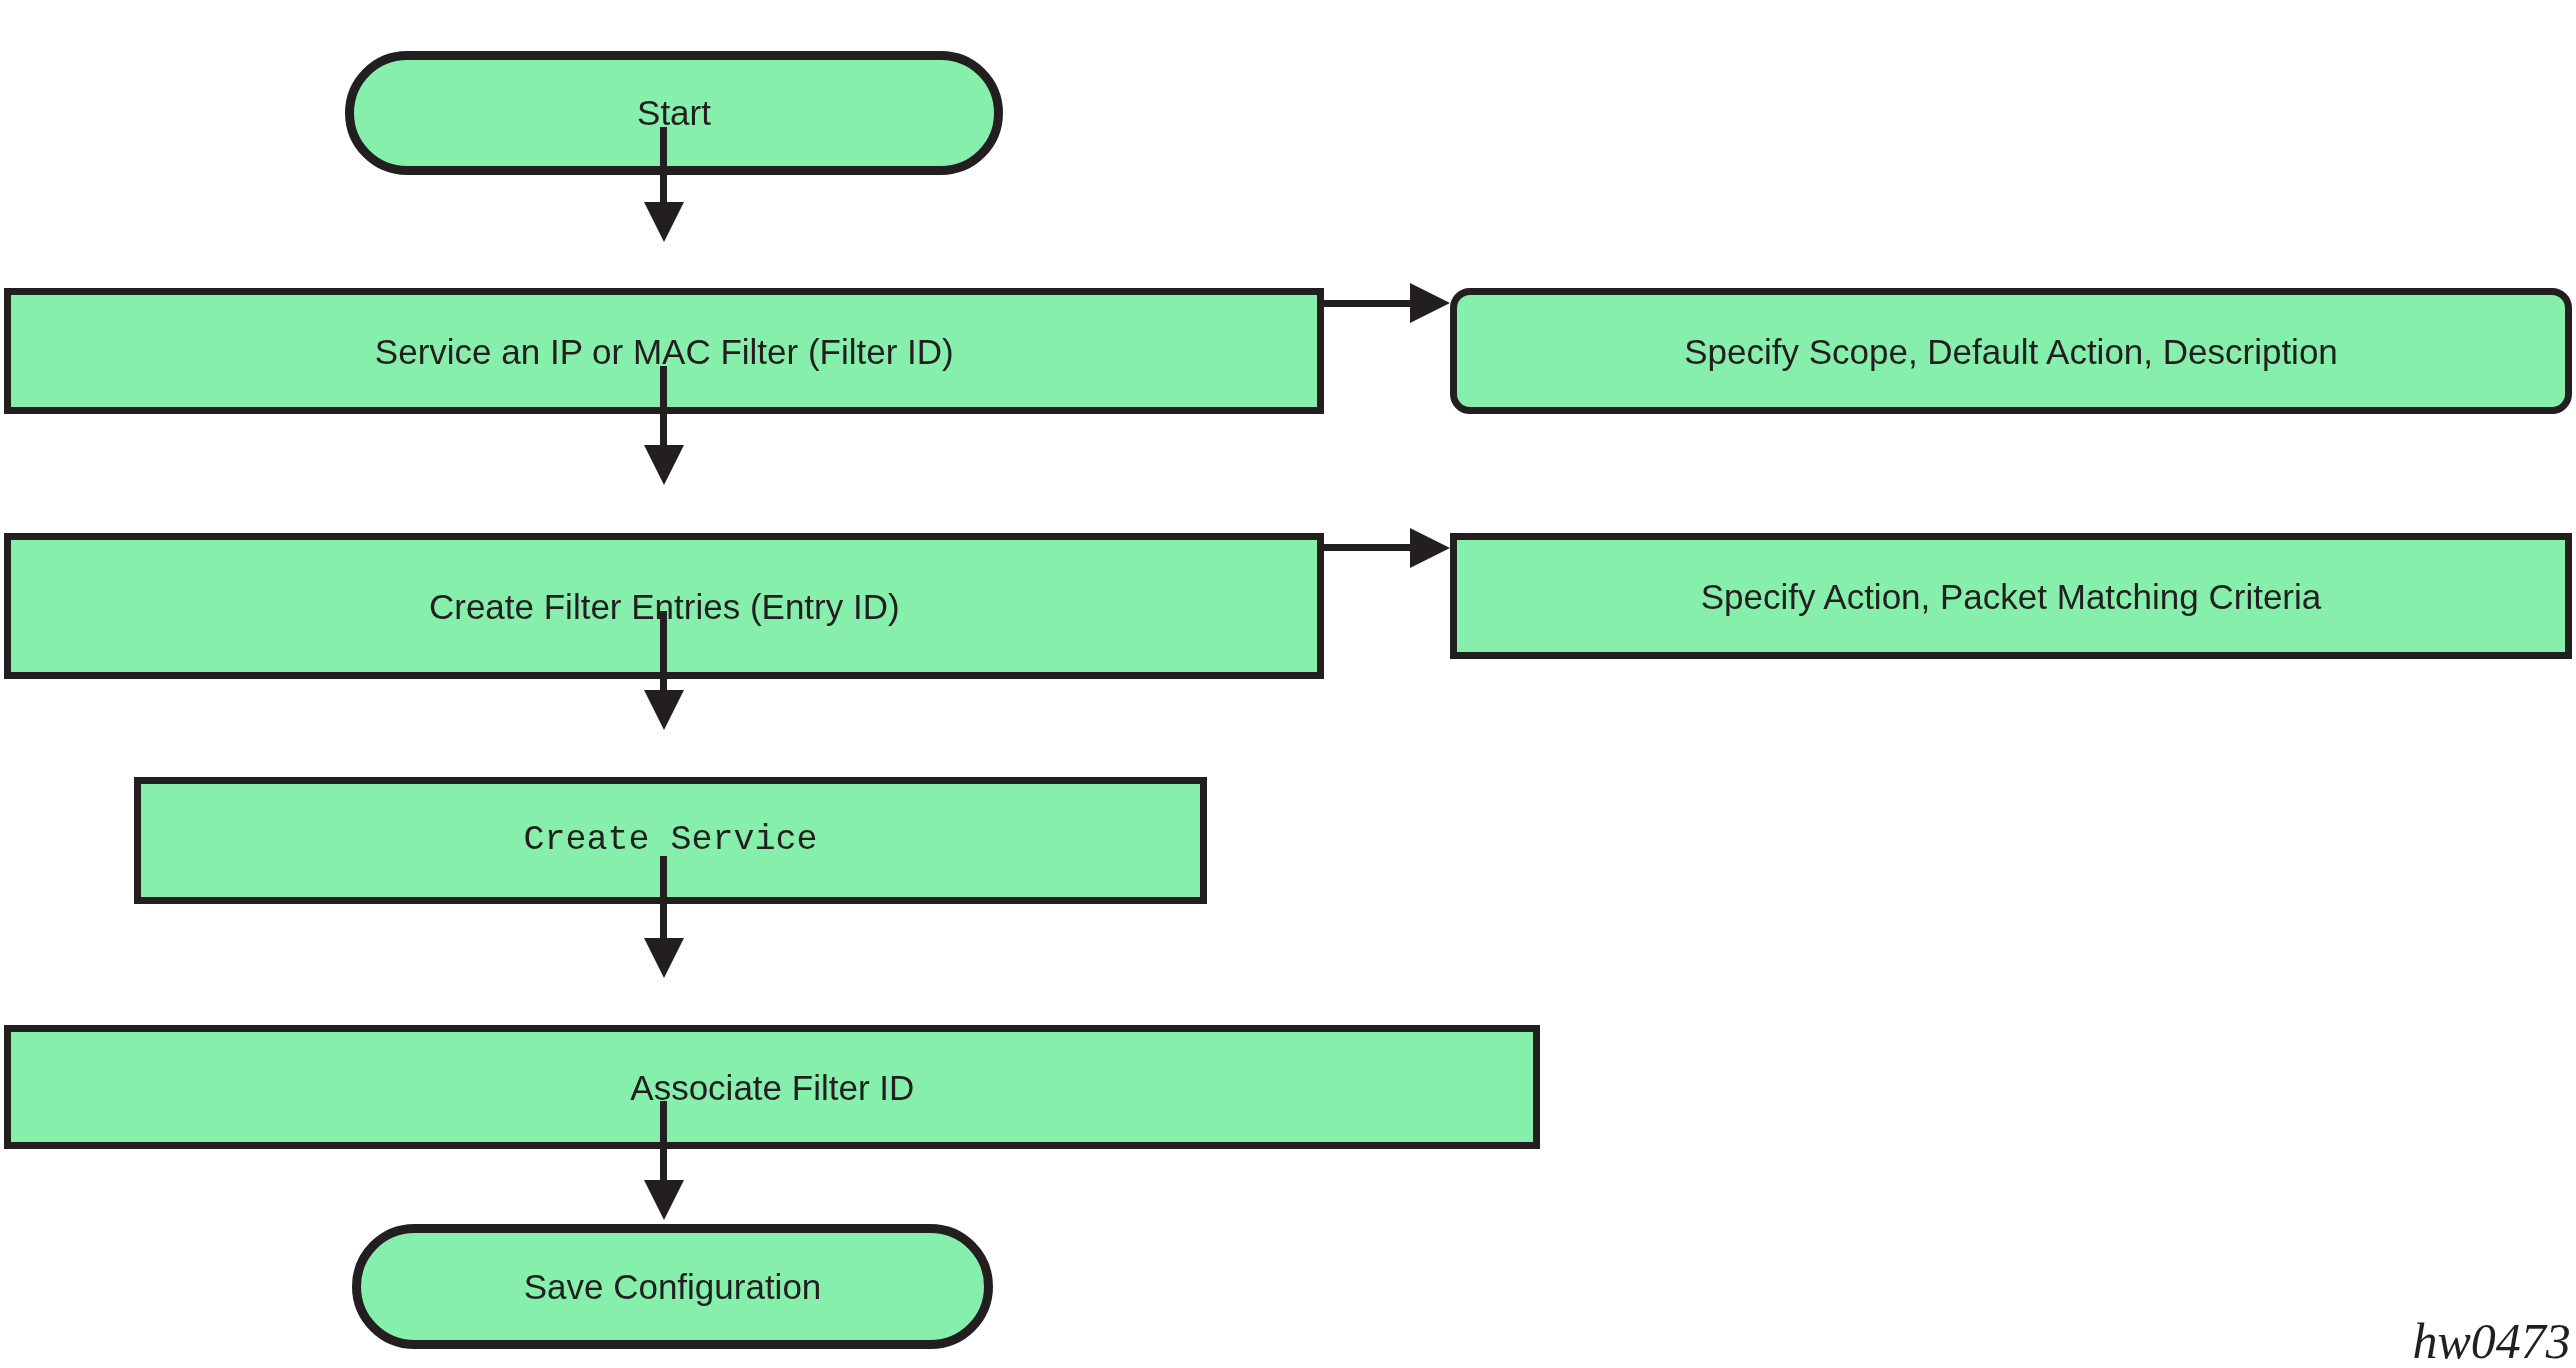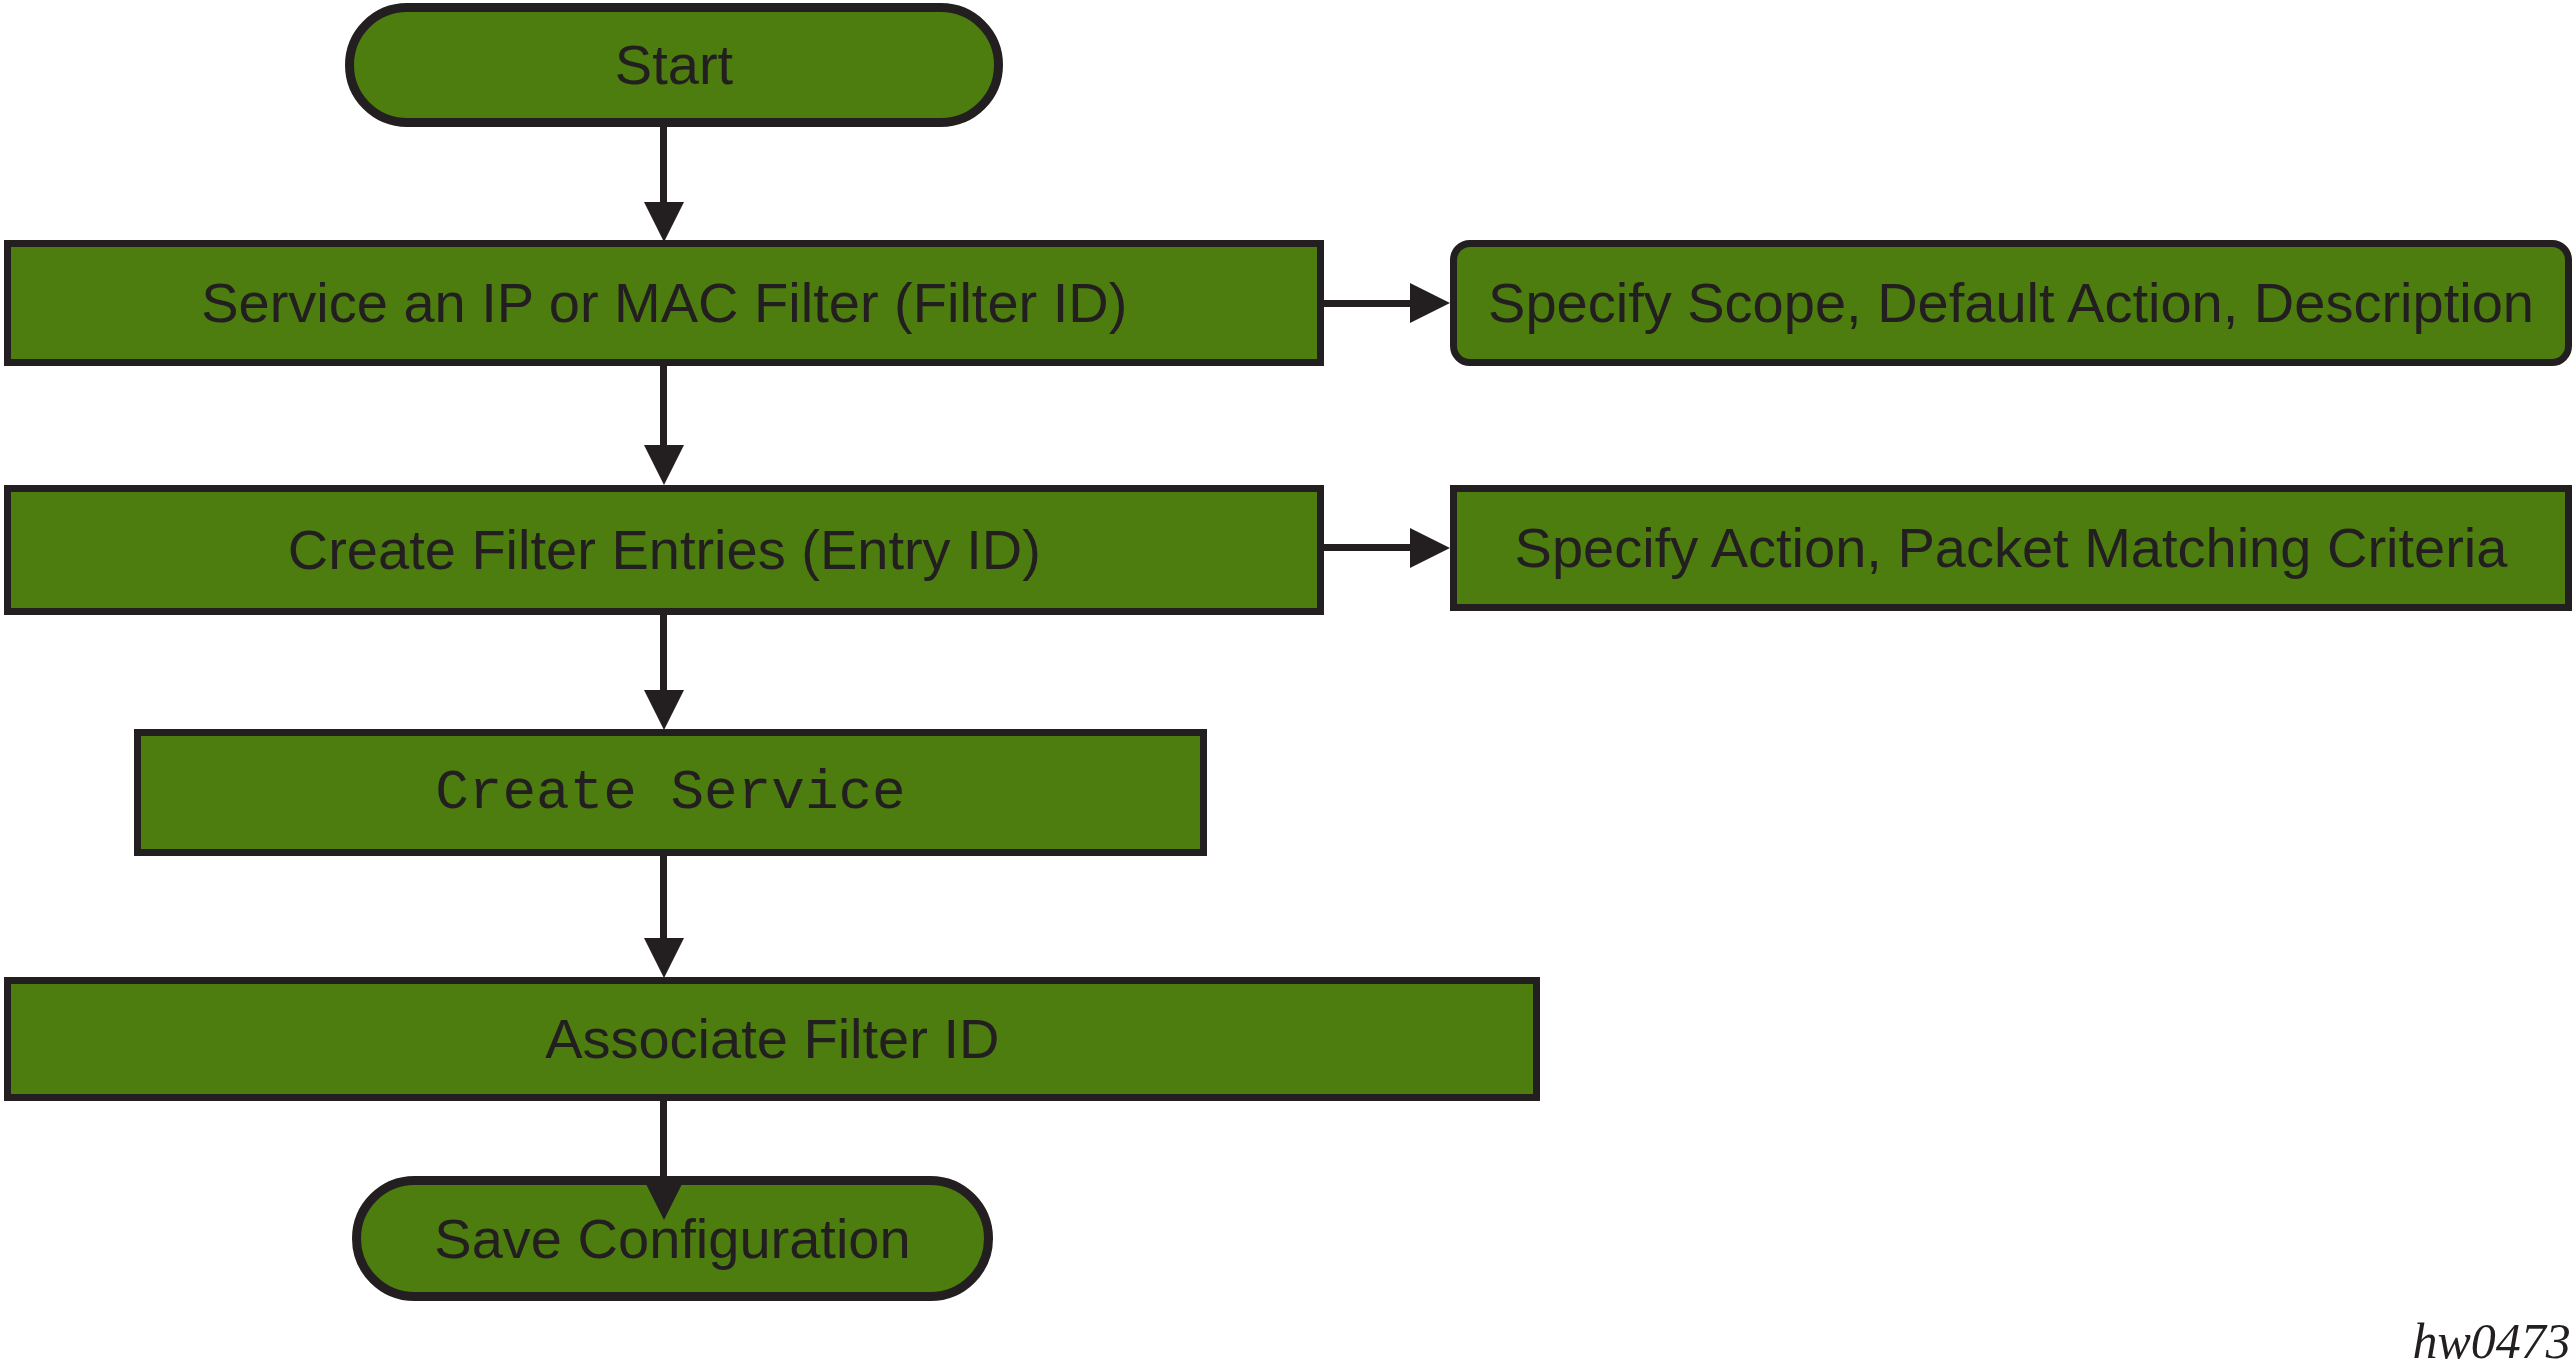--- a/index.html
+++ b/index.html
@@ -13,38 +13,39 @@
     height: 1369px;
     background: #ffffff;
     font-family: "Liberation Sans", sans-serif;
     color: #231f20;
     overflow: hidden;
   }
   
   .node {
     position: absolute;
     box-sizing: border-box;
-    background: #4d7c0f;
+    background: #86efac;
     border: 7.8px solid #231f20;
     display: flex;
     align-items: center;
     justify-content: center;
     text-align: center;
-    font-size: 56px;
+    font-size: 35px;
     line-height: 1;
     white-space: nowrap;
+    margin-top: 48px;
   }
   .stadium {
     border-width: 9.5px;
     border-radius: 69px;
   }
   .n-start     { left: 345px;  top: 2.6px;    width: 658px;  height: 124px; }
   .n-filter    { left: 4.3px;    top: 240px;  width: 1320px; height: 126px; }
   .n-scope     { left: 1450px; top: 240px;  width: 1122px; height: 126px; border-radius: 20px; }
-  .n-entries   { left: 4.3px;    top: 485px;  width: 1320px; height: 130px; }
+  .n-entries   { left: 4.3px;    top: 485px;  width: 1320px; height: 146px; }
   .n-action    { left: 1450px; top: 485px;  width: 1122px; height: 126px; }
   .n-service   { left: 134px;  top: 729px;  width: 1073px; height: 127px; font-family: Liberation Mono, monospace; }
   .n-associate { left: 4.3px;    top: 977px; width: 1536px; height: 124px; }
   .n-save      { left: 352px;  top: 1176px; width: 641px;  height: 125px; }
 
   
   .shaft-v {
     position: absolute;
     width: 7px;
     background: #231f20;

